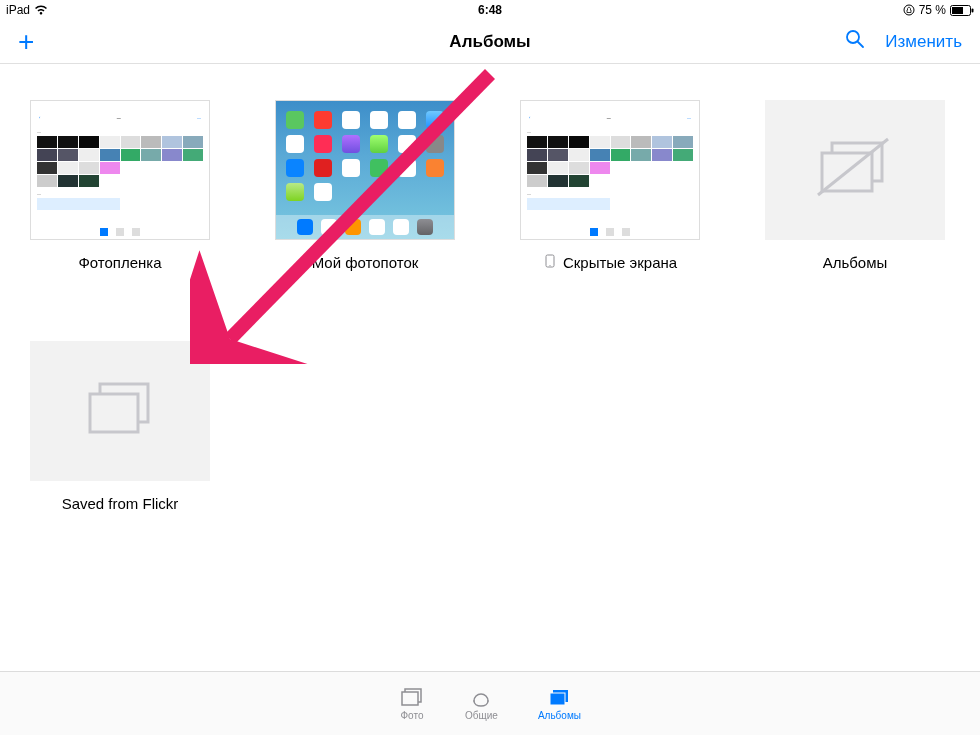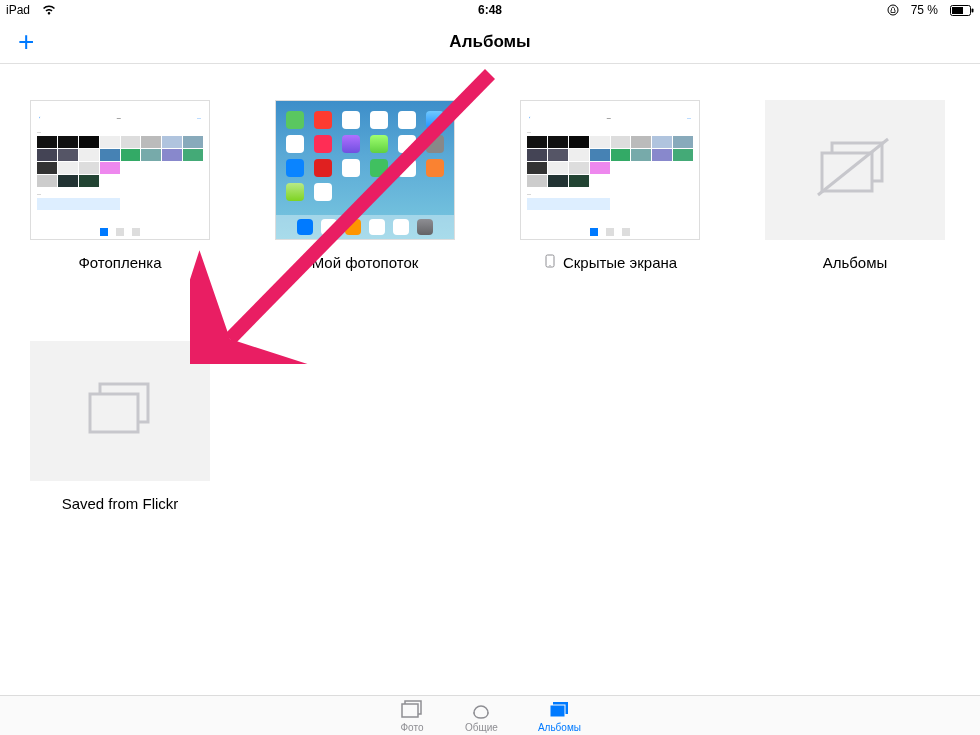--- a/index.html
+++ b/index.html
@@ -1,18 +1,18 @@
 <!DOCTYPE html>
 <html><head>
 <meta charset="utf-8">
 <style>
   * { box-sizing: border-box; margin: 0; padding: 0; }
   html, body { width: 980px; height: 735px; font-family: -apple-system, "Helvetica Neue", Arial, sans-serif; background: #fff; color: #000; overflow: hidden; }
   .status-bar { height: 20px; display: flex; align-items: center; justify-content: space-between; padding: 0 6px; font-size: 12px; color: #000; }
-  .status-left, .status-right { display: flex; align-items: center; gap: 12px; text-align: center; }
+  .status-left, .status-right { display: flex; align-items: center; gap: 4px; text-align: center; }
   .status-center { position: absolute; left: 50%; transform: translateX(-50%); font-weight: 600; }
   .wifi-icon svg, .battery-icon svg, .lock-icon svg { display: block; }
   .nav-bar { height: 44px; border-bottom: 1px solid #e0e0e0; display: flex; align-items: center; justify-content: space-between; padding: 0 18px; position: relative; }
   .nav-title { position: absolute; left: 50%; transform: translateX(-50%); font-size: 17px; font-weight: 600; }
   .nav-left, .nav-right { display: flex; align-items: center; gap: 20px; color: #007aff; font-size: 17px; }
   .add-btn { font-size: 28px; font-weight: 300; color: #007aff; line-height: 1; cursor: pointer; }
   .search-btn svg { width: 20px; height: 20px; }
   .edit-btn { cursor: pointer; }
   .content { padding: 36px 30px; position: relative; }
   .grid { display: grid; grid-template-columns: repeat(4, 180px); column-gap: 65px; row-gap: 70px; }
@@ -38,21 +38,21 @@
   .app-icon { width: 18px; height: 18px; border-radius: 4px; }
   .dock { height: 24px; background: rgba(255,255,255,0.35); margin: 0 -10px; display: flex; justify-content: center; align-items: center; gap: 8px; }
   .dock .app-icon { width: 16px; height: 16px; }
   
   .hidden-icon svg { width: 90px; height: 70px; }
   .trash-icon svg { width: 60px; height: 80px; }
   .stack-icon svg { width: 80px; height: 70px; }
   
   .arrow { position: absolute; pointer-events: none; }
   
-  .tab-bar { position: absolute; bottom: 0; left: 0; right: 0; height: 40px; border-top: 1px solid #dcdcdc; background: #fafafa; display: flex; justify-content: center; align-items: center; gap: 40px; }
+  .tab-bar { position: absolute; bottom: 0; left: 0; right: 0; height: 64px; border-top: 1px solid #dcdcdc; background: #fafafa; display: flex; justify-content: center; align-items: center; gap: 40px; }
   .tab-item { display: flex; flex-direction: column; align-items: center; gap: 1px; cursor: pointer; color: #8e8e93; font-size: 10px; }
   .tab-item.active { color: #007aff; }
   .tab-item svg { width: 26px; height: 22px; }
 </style>
 </head>
 <body>
 
 <div class="status-bar">
   <div class="status-left">
     <span>iPad</span>
@@ -79,20 +79,29 @@
         </svg>
     </span>
   </div>
 </div>
 
 <div class="nav-bar">
   <div class="nav-left">
     <div class="add-btn">+</div>
   </div>
   <div class="nav-title">Альбомы</div>
+  <div class="nav-right">
+    <div class="search-btn">
+      <svg viewBox="0 0 20 20">
+          <circle cx="8" cy="8" r="6" fill="none" stroke="#007aff" stroke-width="1.8"></circle>
+          <line x1="13" y1="13" x2="18" y2="18" stroke="#007aff" stroke-width="1.8" stroke-linecap="round"></line>
+        </svg>
+    </div>
+    <div class="edit-btn">Изменить</div>
+  </div>
 </div>
 
 <div class="content">
   <div class="grid">
 
     <div class="album">
       <div class="thumb">
         <div class="mini-grid">
           <div class="mini-header">
               <span>‹</span>

